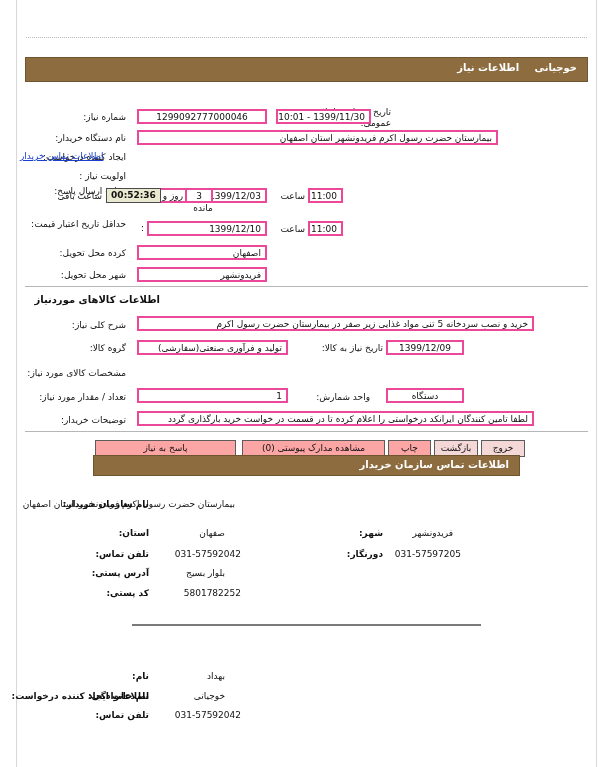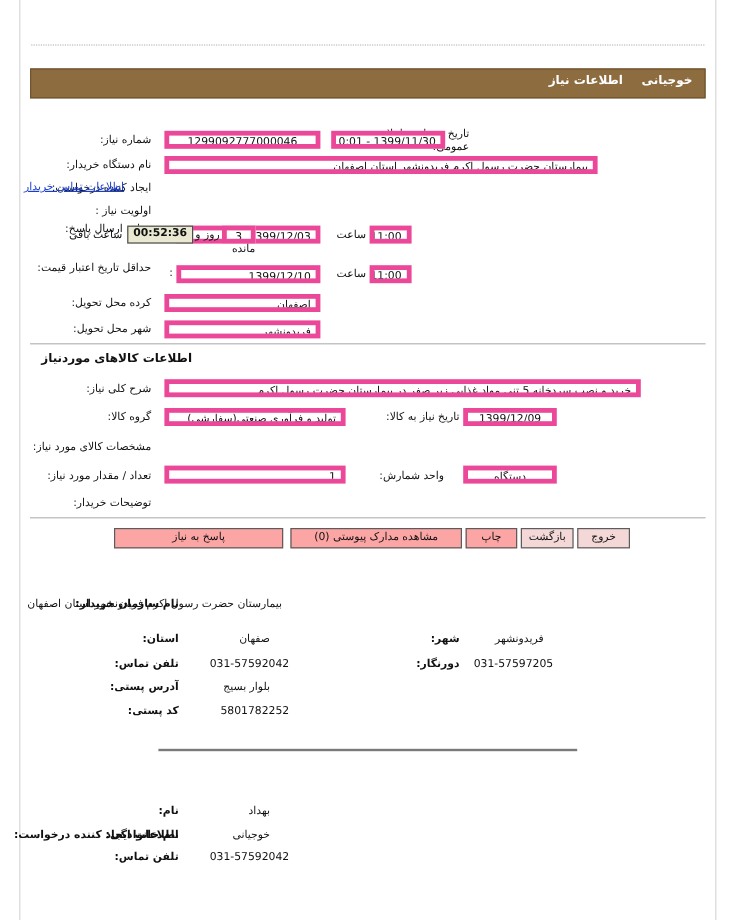--- a/index.html
+++ b/index.html
@@ -55,21 +55,21 @@
     font-size:9px;
     color:#111;
     text-align:right;
     line-height:11px;
     white-space:nowrap;
   }
   .lbl.w{white-space:normal;}
   .fld{
     position:absolute;
     box-sizing:border-box;
-    border:4px solid #ec4899;
+    border:2px solid #ec4899;
     background:#ffffff;
     font-size:9px;
     line-height:13px;
     height:15px;
     padding:0 4px;
     color:#111;
     overflow:hidden;
     white-space:nowrap;
     text-align:center;
   }
@@ -210,29 +210,33 @@
   <div class="fld c" style="top:340px;right:149px;width:78px;">1399/12/09</div>
 
   <div class="lbl" style="top:368px;right:487px;width:95px;">مشخصات کالای مورد نیاز:</div>
 
   <div class="lbl" style="top:392px;right:487px;width:95px;">تعداد / مقدار مورد نیاز:</div>
   <div class="fld r" style="top:388px;right:325px;width:151px;">1</div>
   <div class="lbl" style="top:392px;right:243px;width:70px;">واحد شمارش:</div>
   <div class="fld c" style="top:388px;right:149px;width:78px;">دستگاه</div>
 
   <div class="lbl" style="top:415px;right:487px;width:70px;">توضیحات خریدار:</div>
+  <div class="fld r" style="top:411px;right:79px;width:397px;">لطفا تامین کنندگان ایرانکد  درخواستی را اعلام کرده تا در قسمت در خواست خرید  بارگذاری گردد</div>
 
   <div class="hr-gray" style="top:431px;left:25px;right:25px;"></div>
 
   <div class="btn green" style="top:440px;right:377px;width:141px;">پاسخ به نیاز</div>
   <div class="btn green" style="top:440px;right:228px;width:143px;">مشاهده مدارک پیوستی (0)</div>
   <div class="btn green" style="top:440px;right:182px;width:43px;">چاپ</div>
   <div class="btn pink" style="top:440px;right:135px;width:44px;">بازگشت</div>
   <div class="btn pink" style="top:440px;right:88px;width:44px;">خروج</div>
 
+  <div class="barbox" id="contact-bar">
+    <span class="crumb">اطلاعات  تماس  سازمان خریدار</span>
+  </div>
 
   <div class="ci-lbl" style="top:499px;right:464px;">نام سازمان خریدار:</div>
   <div class="ci-val" style="top:499px;right:378px;">بیمارستان حضرت رسول اکرم فریدونشهر استان اصفهان</div>
 
   <div class="ci-lbl" style="top:528px;right:464px;">استان:</div>
   <div class="ci-val" style="top:528px;right:388px;">صفهان</div>
   <div class="ci-lbl" style="top:528px;right:230px;">شهر:</div>
   <div class="ci-val" style="top:528px;right:160px;">فریدونشهر</div>
 
   <div class="ci-lbl" style="top:549px;right:464px;">تلفن تماس:</div>

